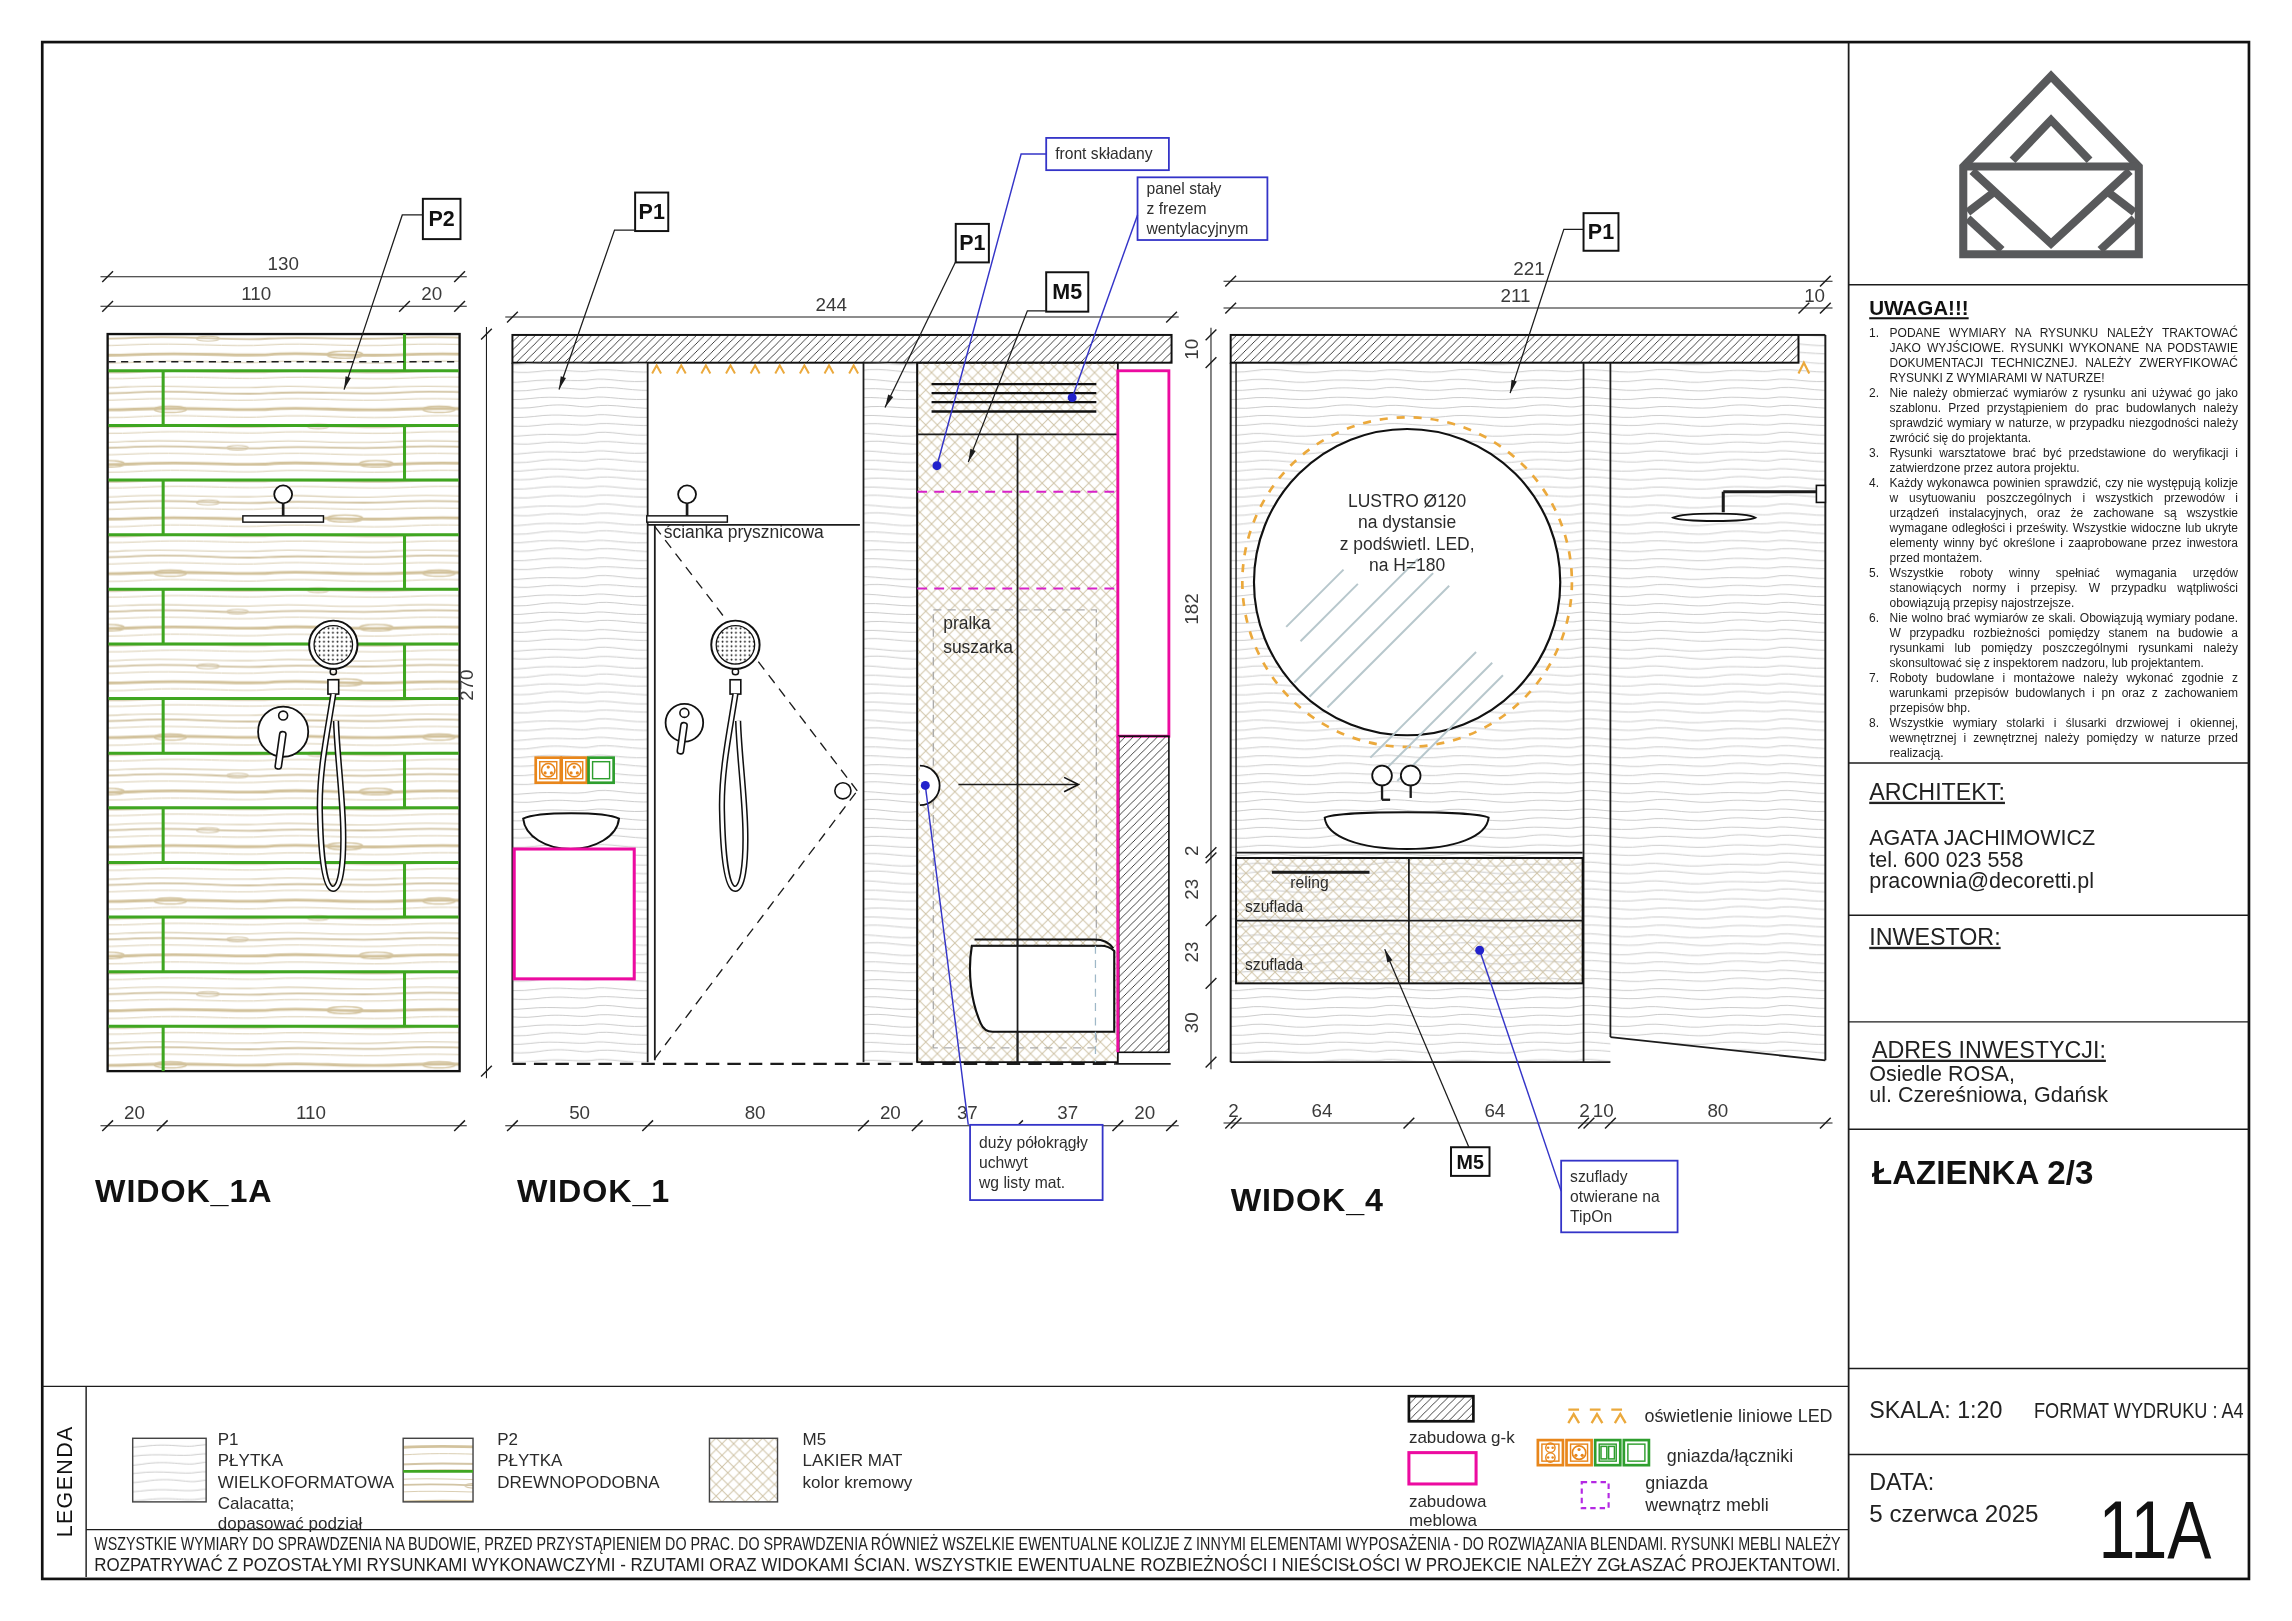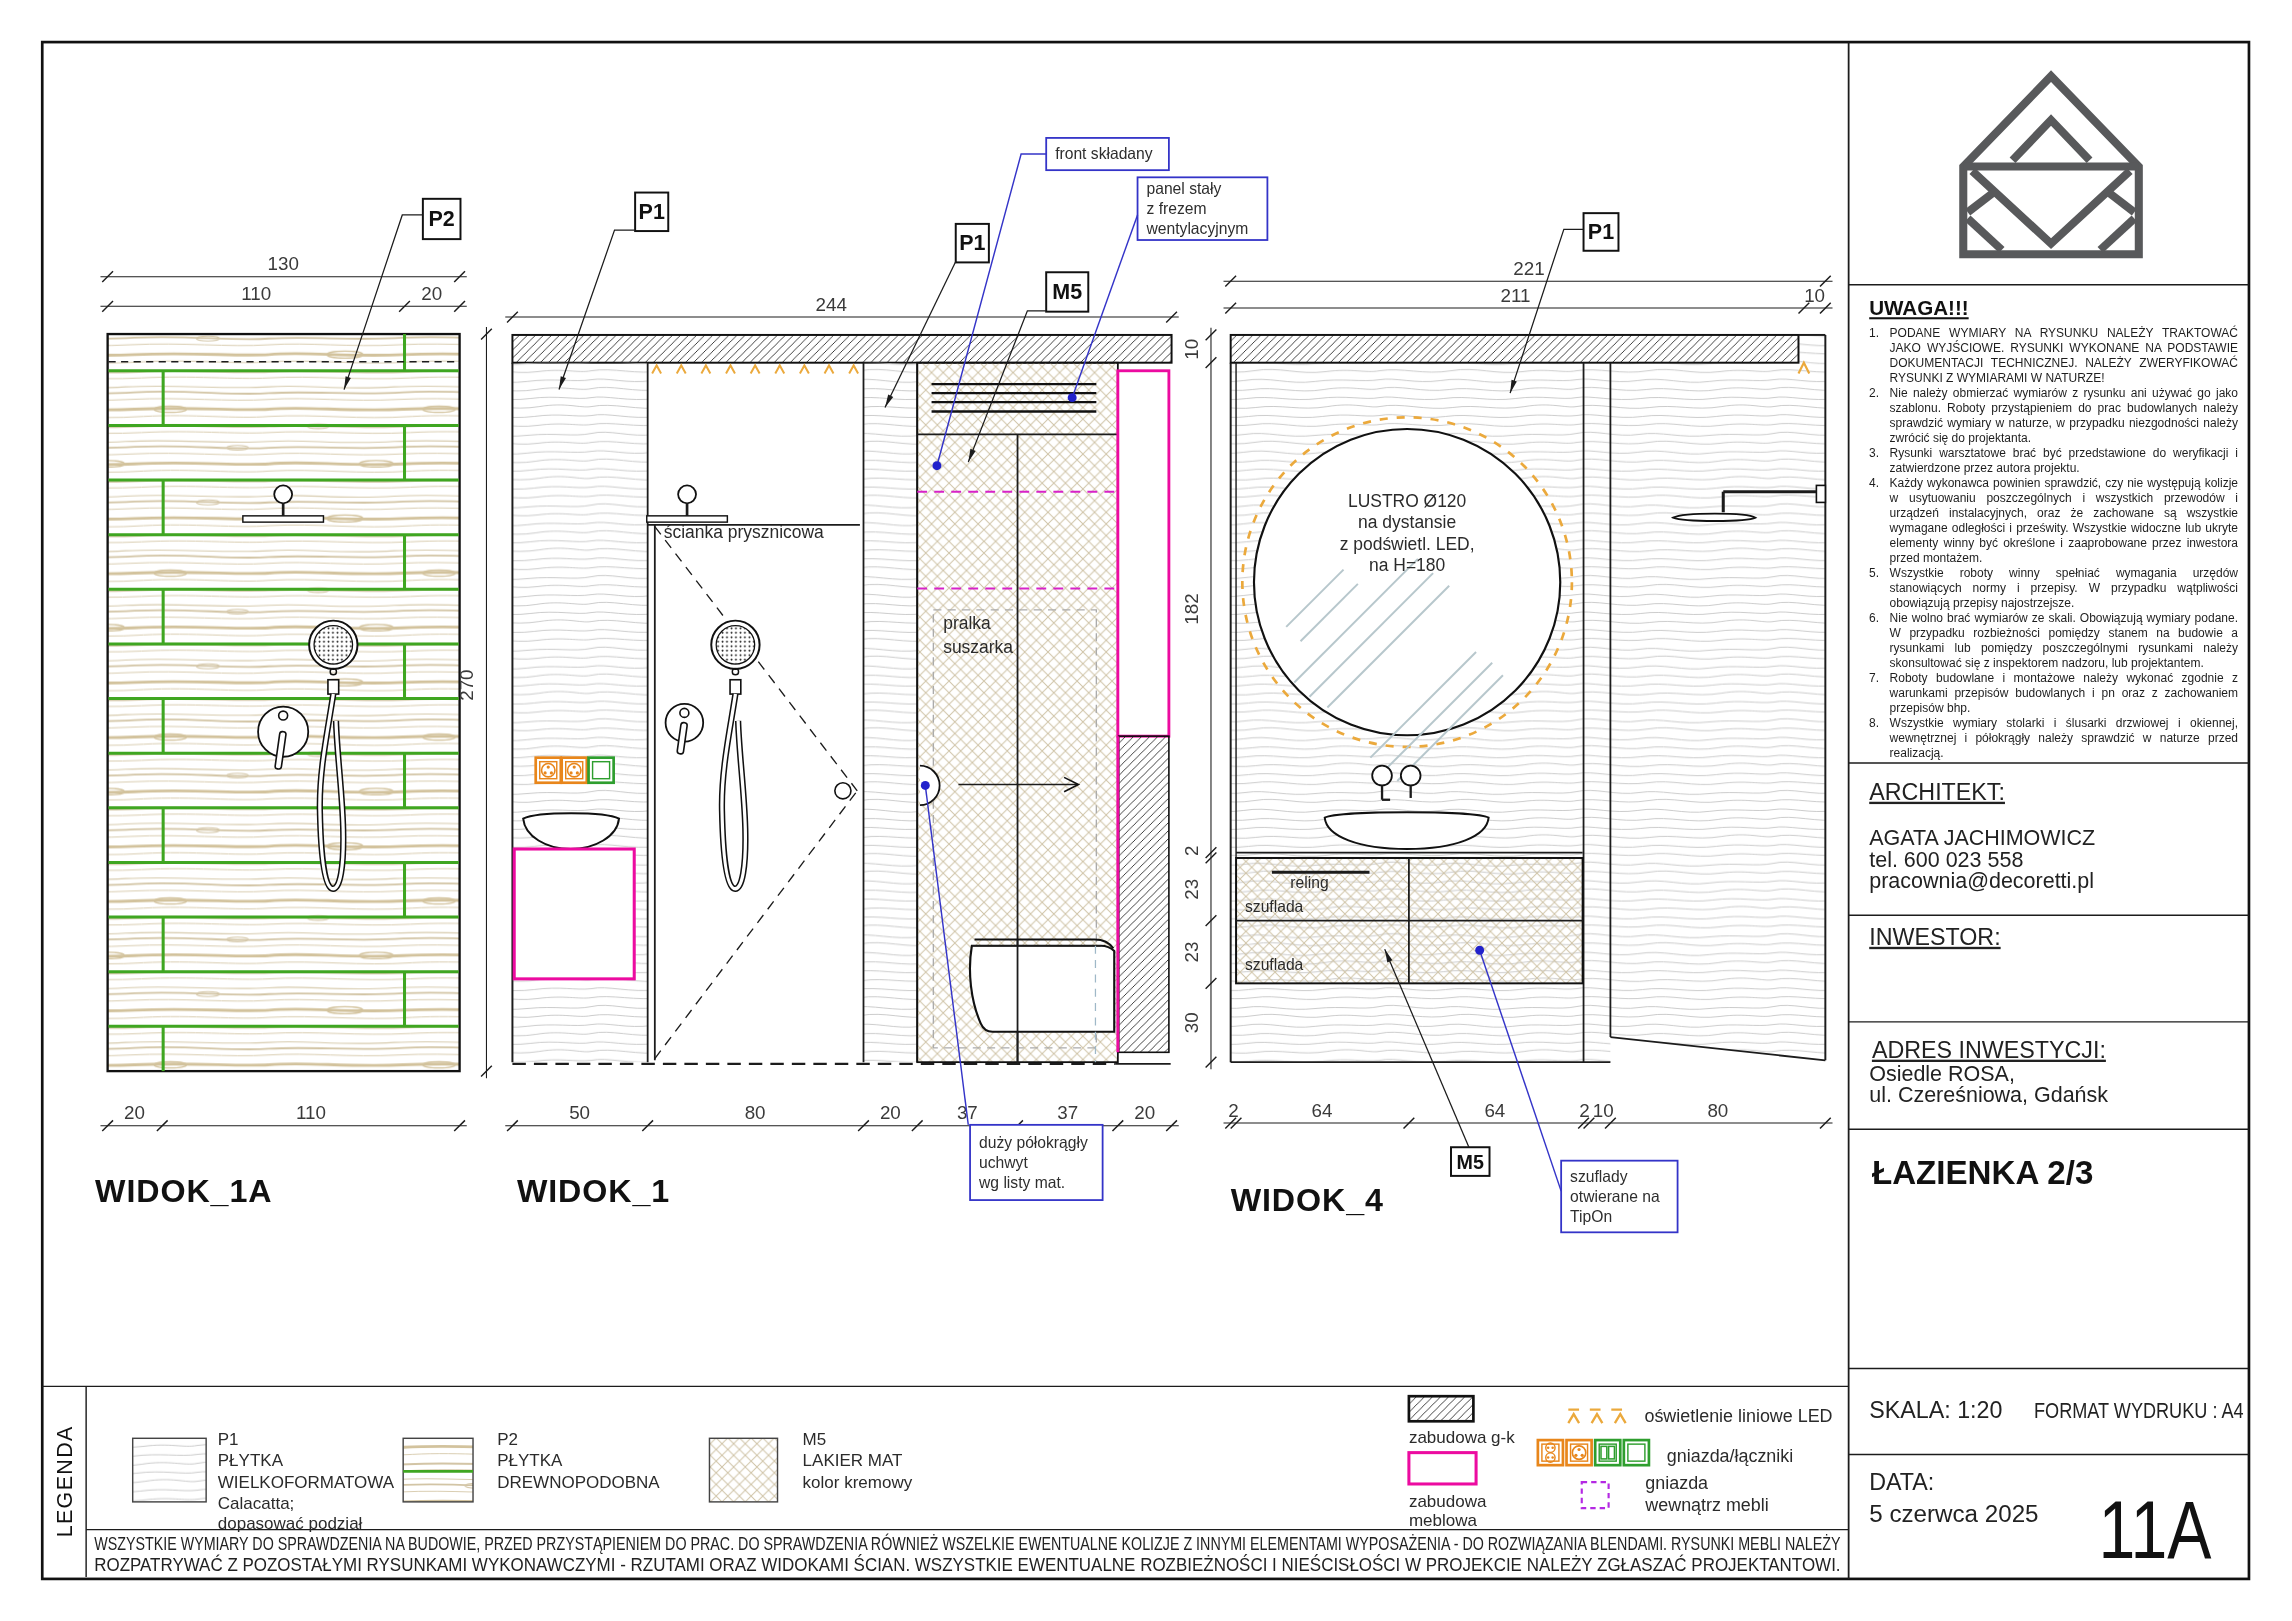--- a/index.html
+++ b/index.html
@@ -538,21 +538,21 @@
       </g>
     </svg>
 
 <div id="uwaga">
       <div class="note">
         <span class="n">1.</span>
         <span class="t">PODANE WYMIARY NA RYSUNKU NALEŻY TRAKTOWAĆ JAKO WYJŚCIOWE. RYSUNKI WYKONANE NA PODSTAWIE DOKUMENTACJI TECHNICZNEJ. NALEŻY ZWERYFIKOWAĆ RYSUNKI Z WYMIARAMI W NATURZE!</span>
       </div>
       <div class="note">
         <span class="n">2.</span>
-        <span class="t">Nie należy obmierzać wymiarów z rysunku ani używać go jako szablonu. Roboty przystąpieniem do prac budowlanych należy sprawdzić wymiary w naturze, w przypadku niezgodności należy zwrócić się do projektanta.</span>
+        <span class="t">Nie należy obmierzać wymiarów z rysunku ani używać go jako szablonu. Przed przystąpieniem do prac budowlanych należy sprawdzić wymiary w naturze, w przypadku niezgodności należy zwrócić się do projektanta.</span>
       </div>
       <div class="note">
         <span class="n">3.</span>
         <span class="t">Rysunki warsztatowe brać być przedstawione do weryfikacji i zatwierdzone przez autora projektu.</span>
       </div>
       <div class="note">
         <span class="n">4.</span>
         <span class="t">Każdy wykonawca powinien sprawdzić, czy nie występują kolizje w usytuowaniu poszczególnych i wszystkich przewodów i urządzeń instalacyjnych, oraz że zachowane są wszystkie wymagane odległości i prześwity. Wszystkie widoczne lub ukryte elementy winny być określone i zaaprobowane przez inwestora przed montażem.</span>
       </div>
       <div class="note">
@@ -562,16 +562,16 @@
       <div class="note">
         <span class="n">6.</span>
         <span class="t">Nie wolno brać wymiarów ze skali. Obowiązują wymiary podane. W przypadku rozbieżności pomiędzy stanem na budowie a rysunkami lub pomiędzy poszczególnymi rysunkami należy skonsultować się z inspektorem nadzoru, lub projektantem.</span>
       </div>
       <div class="note">
         <span class="n">7.</span>
         <span class="t">Roboty budowlane i montażowe należy wykonać zgodnie z warunkami przepisów budowlanych i pn oraz z zachowaniem przepisów bhp.</span>
       </div>
       <div class="note">
         <span class="n">8.</span>
-        <span class="t">Wszystkie wymiary stolarki i ślusarki drzwiowej i okiennej, wewnętrznej i półokrągły należy sprawdzić w naturze przed realizacją.</span>
+        <span class="t">Wszystkie wymiary stolarki i ślusarki drzwiowej i okiennej, wewnętrznej i zewnętrznej należy pomiędzy w naturze przed realizacją.</span>
       </div>
     </div>
 </div>
 
 </body></html>

